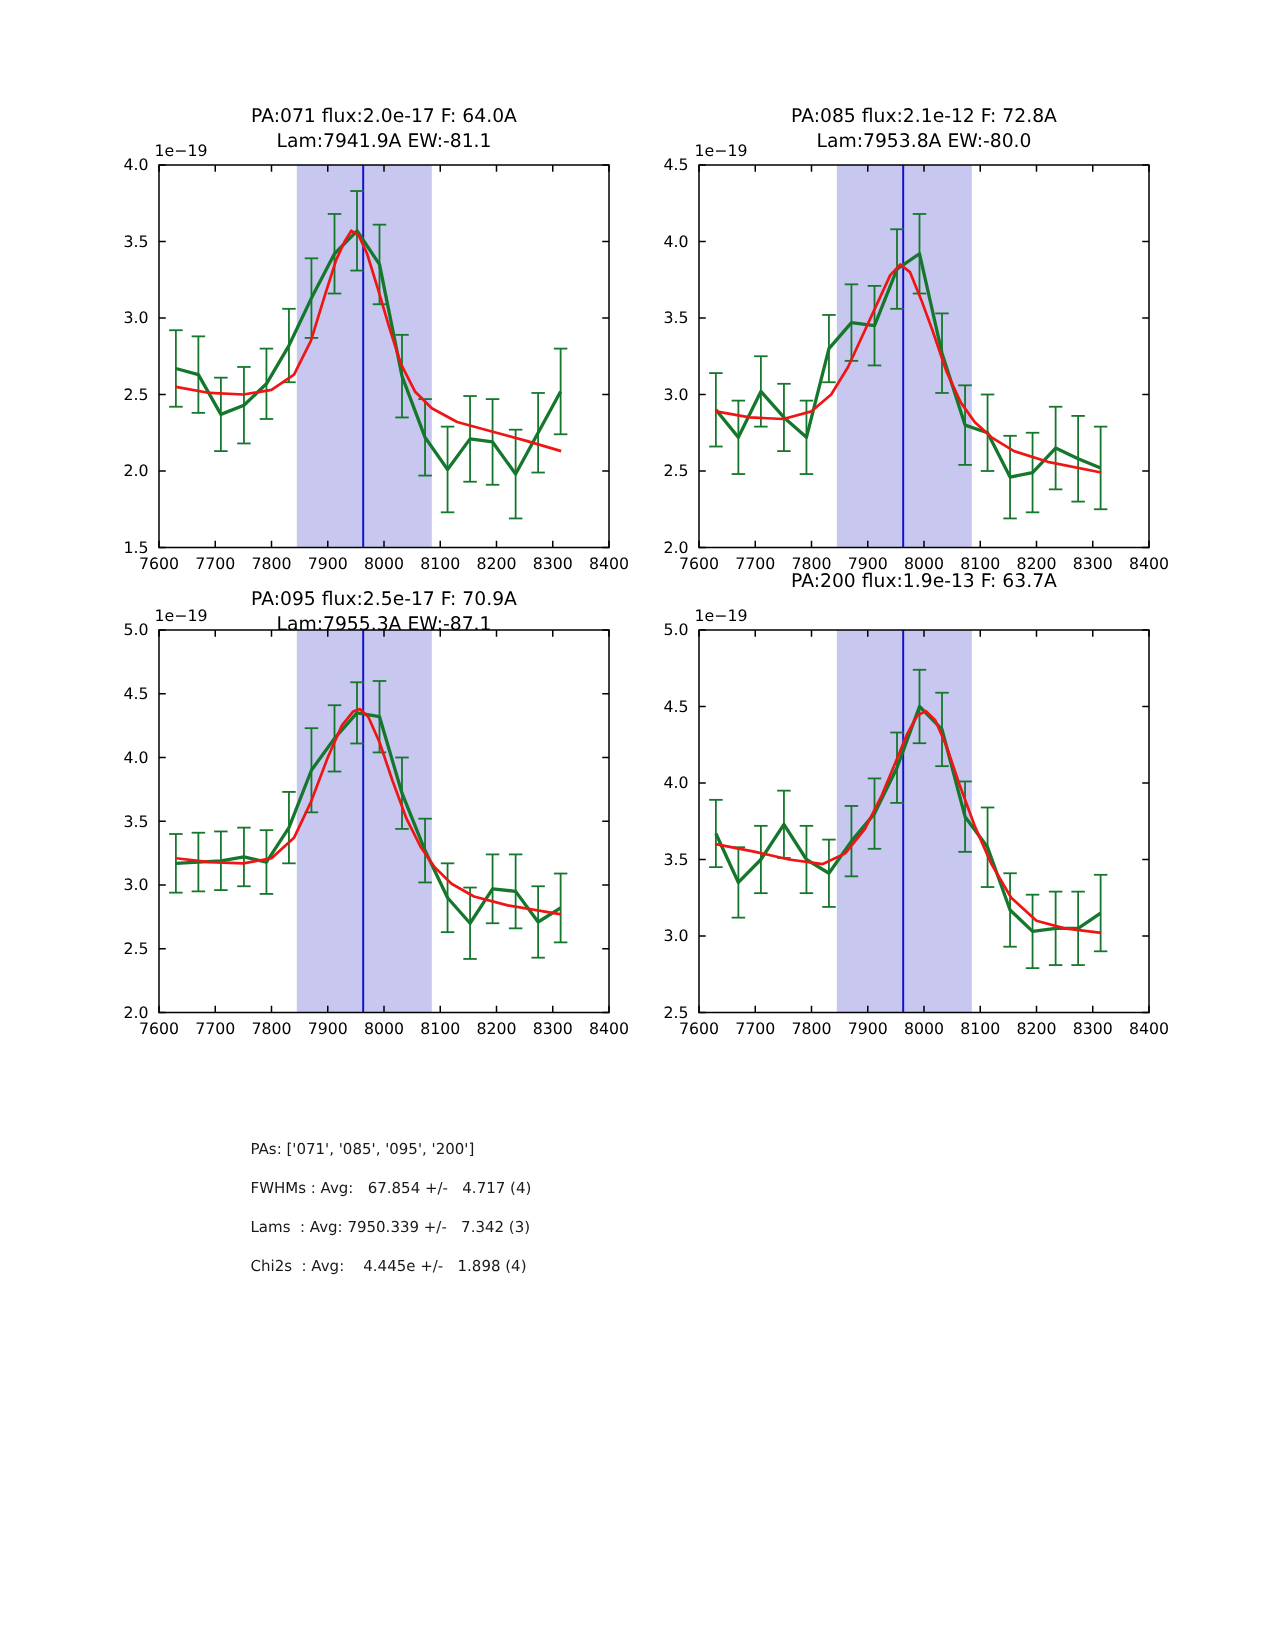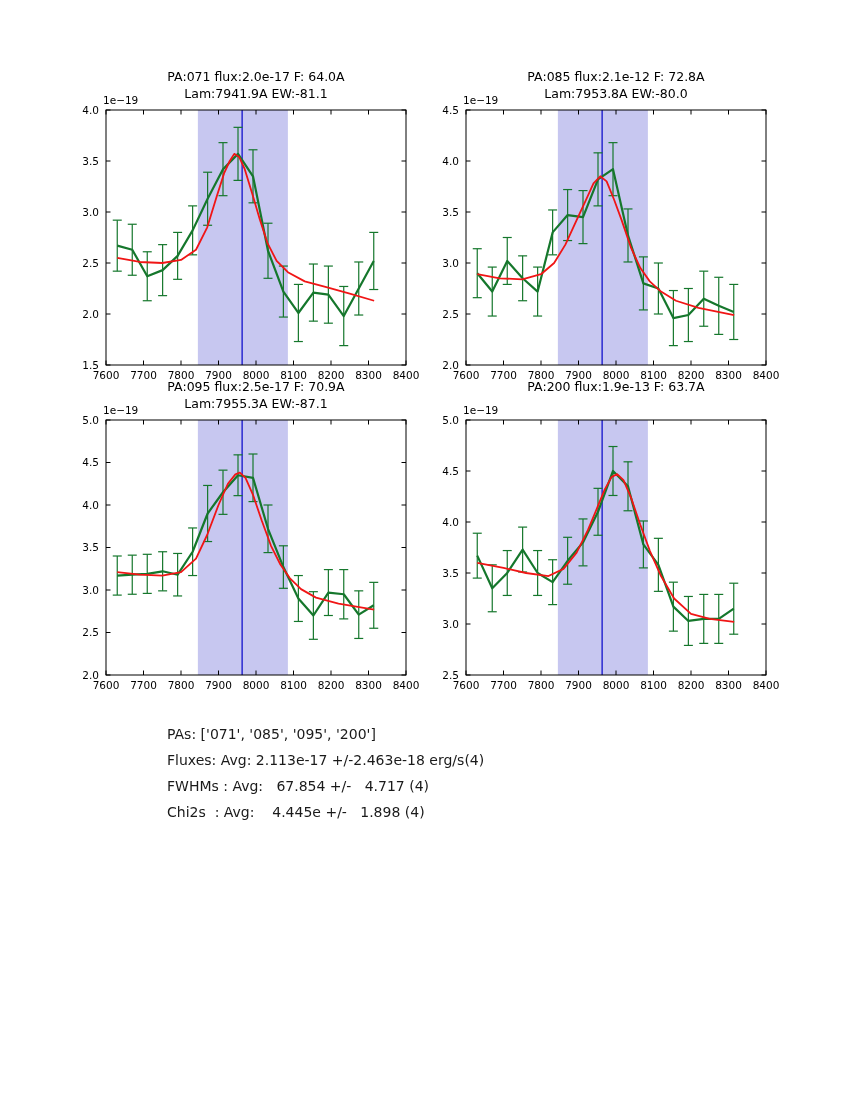--- a/index.html
+++ b/index.html
@@ -1,36 +1,36 @@
 <!DOCTYPE html>
 <html><head>
 <meta charset="utf-8">
 <style>
   html,body{margin:0;padding:0;background:#ffffff;}
   #page{position:relative;width:850px;height:1100px;background:#ffffff;overflow:hidden;
         font-family:"DejaVu Sans", sans-serif;color:#000;}
   .ptitle{position:absolute;width:300px;text-align:center;font-size:12.5px;line-height:17px;color:#000;}
-  #summary{position:absolute;left:167px;top:721px;font-size:14px;color:#1a1a1a;}
+  #summary{position:absolute;left:167px;top:754px;font-size:10px;color:#1a1a1a;}
   #summary div{white-space:pre;height:26px;line-height:26px;}
   svg text{font-family:"DejaVu Sans", sans-serif;}
 </style>
 </head>
 <body>
 
 <div id="page">
 
   <div class="ptitle" style="left:106px;top:68px">
     <div>PA:071 flux:2.0e-17 F: 64.0A</div>
     <div>Lam:7941.9A EW:-81.1</div>
   </div>
   <div class="ptitle" style="left:466px;top:68px">
     <div>PA:085 flux:2.1e-12 F: 72.8A</div>
     <div>Lam:7953.8A EW:-80.0</div>
   </div>
-  <div class="ptitle" style="left:106px;top:378px">
+  <div class="ptitle" style="left:106px;top:390px">
     <div>PA:095 flux:2.5e-17 F: 70.9A</div>
     <div>Lam:7955.3A EW:-87.1</div>
   </div>
   <div class="ptitle" style="left:466px;top:378px">
     <div>PA:200 flux:1.9e-13 F: 63.7A</div>
   </div>
 
   <svg id="fig" width="850" height="1100" style="position:absolute;left:0;top:0">
       <g>
         <rect x="197.875" y="110" width="90" height="255" fill="#c7c7f0"></rect>
@@ -484,18 +484,18 @@
           <text x="459" y="525.5" text-anchor="end">4.0</text>
           <text x="459" y="474.5" text-anchor="end">4.5</text>
           <text x="459" y="423.5" text-anchor="end">5.0</text>
         </g>
         <text x="463" y="414" text-anchor="start" font-size="10.5px" fill="#000000">1e−19</text>
       </g>
     </svg>
 
   <div id="summary">
     <div>PAs: ['071', '085', '095', '200']</div>
-    <div>Fluxes: Avg: 2.113e-17 +/-2.463e-18 erg/s(4)</div>
     <div>FWHMs : Avg:   67.854 +/-   4.717 (4)</div>
+    <div>Lams  : Avg: 7950.339 +/-   7.342 (3)</div>
     <div>Chi2s  : Avg:    4.445e +/-   1.898 (4)</div>
   </div>
 
 </div>
 
 </body></html>

